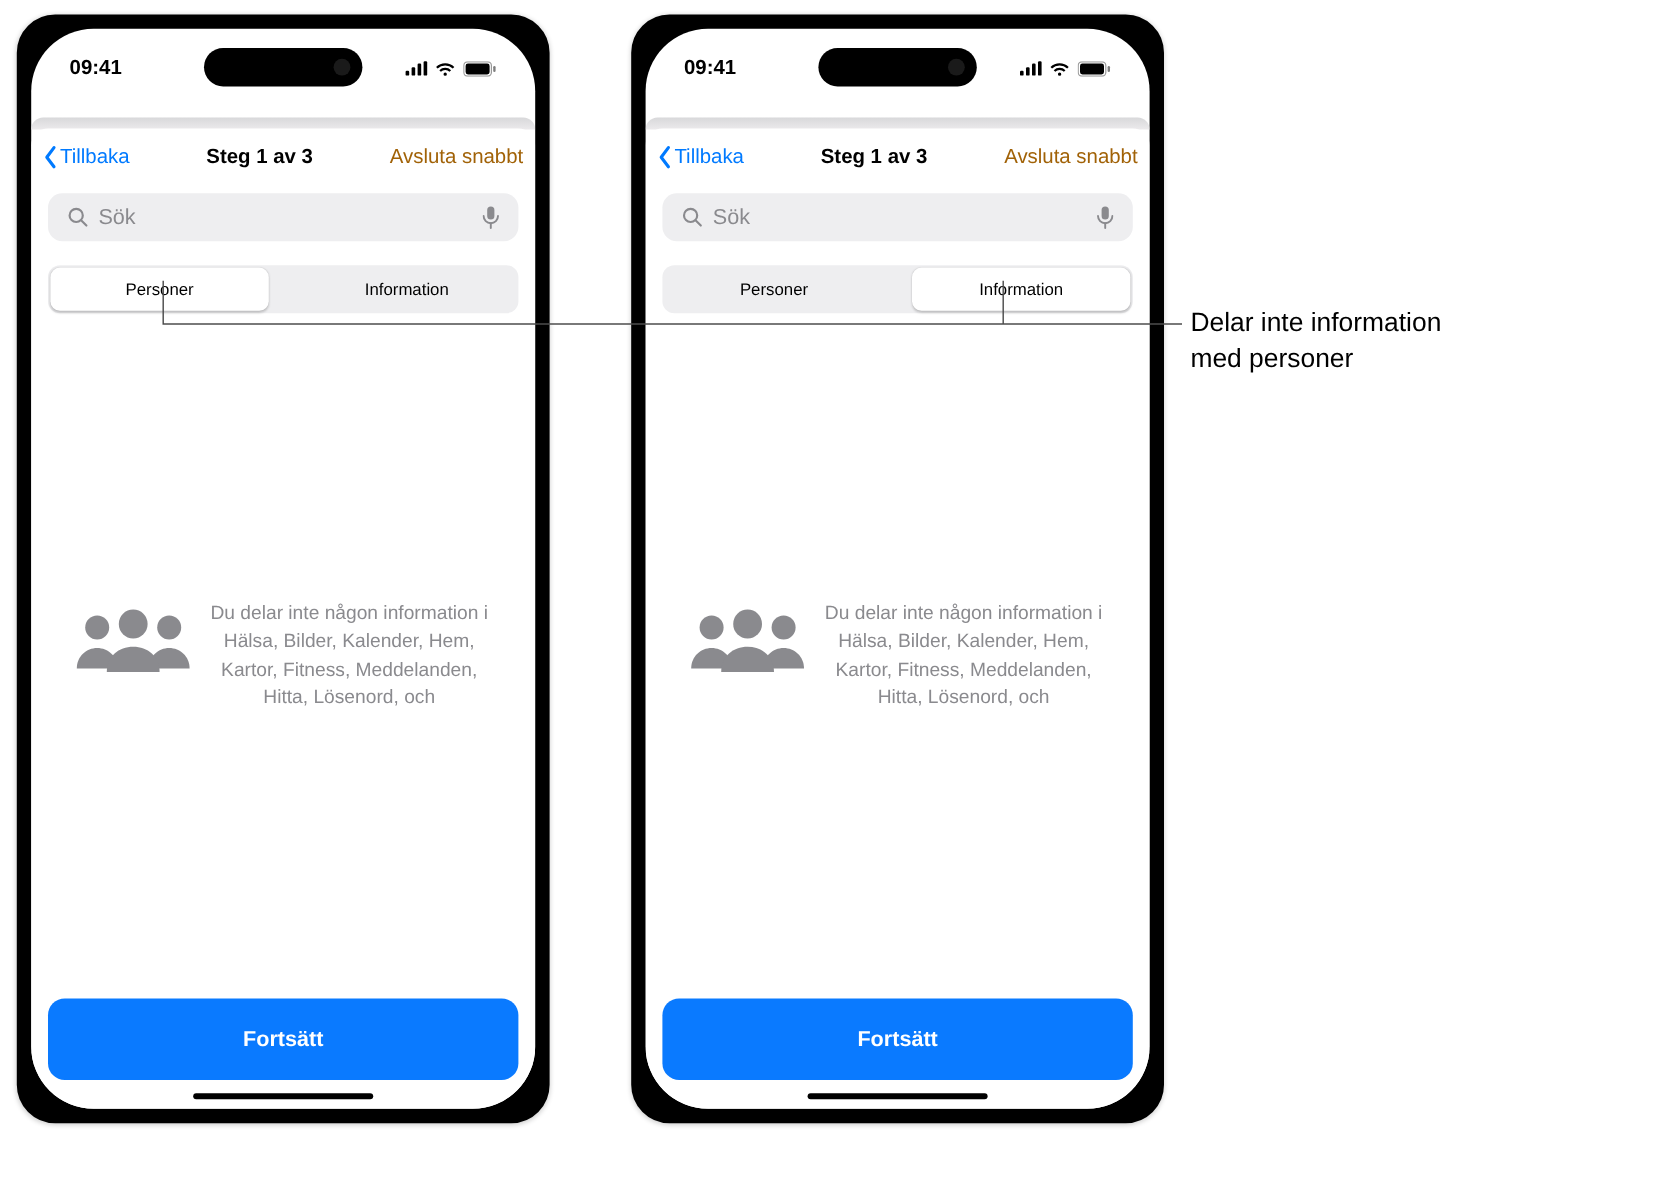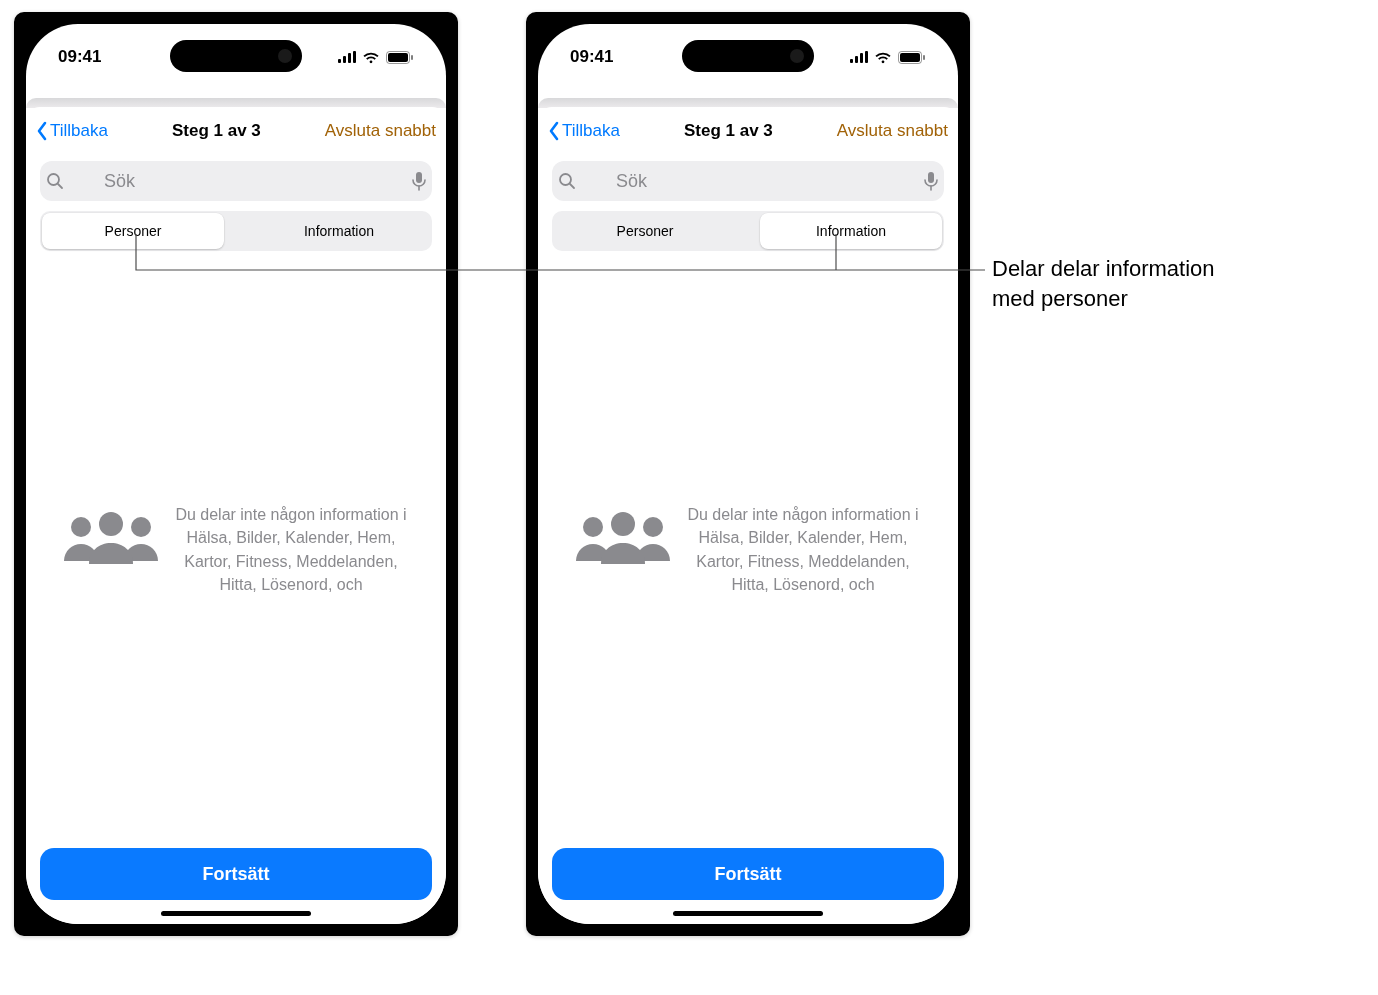--- a/index.html
+++ b/index.html
@@ -14,21 +14,21 @@
   .stage {
     position: relative;
     width: 1378px;
     height: 995px;
   }
   .phone {
     position: absolute;
     width: 440px;
     height: 920px;
     border: 2px solid #000;
-    border-radius: 10px;
+    border-radius: 32px;
     background: #000;
     box-shadow: 0 1px 4px rgba(0,0,0,.2);
     overflow: hidden;
   }
   .phone-inner {
     position: absolute;
     left: 10px; top: 10px; right: 10px; bottom: 10px;
     border-radius: 52px;
     background: #fff;
     overflow: hidden;
@@ -109,30 +109,29 @@
     gap: 2px;
   }
   .nav-title { flex: 1; text-align: center; font-weight: 700; color: #000; }
   .nav-exit { color: #a16207; text-align: right; }
   .chevron-left {
     width: 12px; height: 20px; display: inline-block;
   }
   .chevron-left svg { width: 12px; height: 20px; }
   
   .searchbar {
-    margin: 6px 14px 10px;
+    margin: 6px 14px 20px;
     height: 40px;
     background: #eeeef0;
     border-radius: 12px;
     display: flex;
     align-items: center;
-    padding: 0 6px;
+    padding: 0 16px;
     color: #8a8a8e;
     font-size: 18px;
-    gap: 32px;
   }
   .searchbar .search-icn { margin-right: 6px; display:flex; }
   .searchbar input {
     flex: 1;
     border: none; background: transparent;
     font-size: 18px; color: #000;
     outline: none;
   }
   .searchbar input::placeholder { color: #8a8a8e; }
   .mic { display: flex; }
@@ -169,21 +168,21 @@
     color: #8a8a8e;
   }
   .people-icon { margin-bottom: 18px; }
   .desc-text {
     font-size: 16px;
     line-height: 1.45;
   }
   
   .continue-btn {
     margin: 0 14px 24px;
-    height: 52px;
+    height: 68px;
     background: #0a7aff;
     border-radius: 14px;
     color: #fff;
     font-size: 18px;
     font-weight: 600;
     display: flex;
     align-items: center;
     justify-content: center;
     border: none;
   }
@@ -401,17 +400,17 @@
     </div>
   </div>
 
   <svg class="callout" width="1378" height="995">
 
     <path class="callout-line" d="M136 234 L136 270 L985 270"></path>
 
     <path class="callout-line" d="M836 234 L836 270"></path>
   </svg>
   <div class="callout-text">
-    <span>Delar delar information</span><br>
+    <span>Delar inte information</span><br>
     <span>med personer</span>
   </div>
 
 </div>
 
 </body></html>

